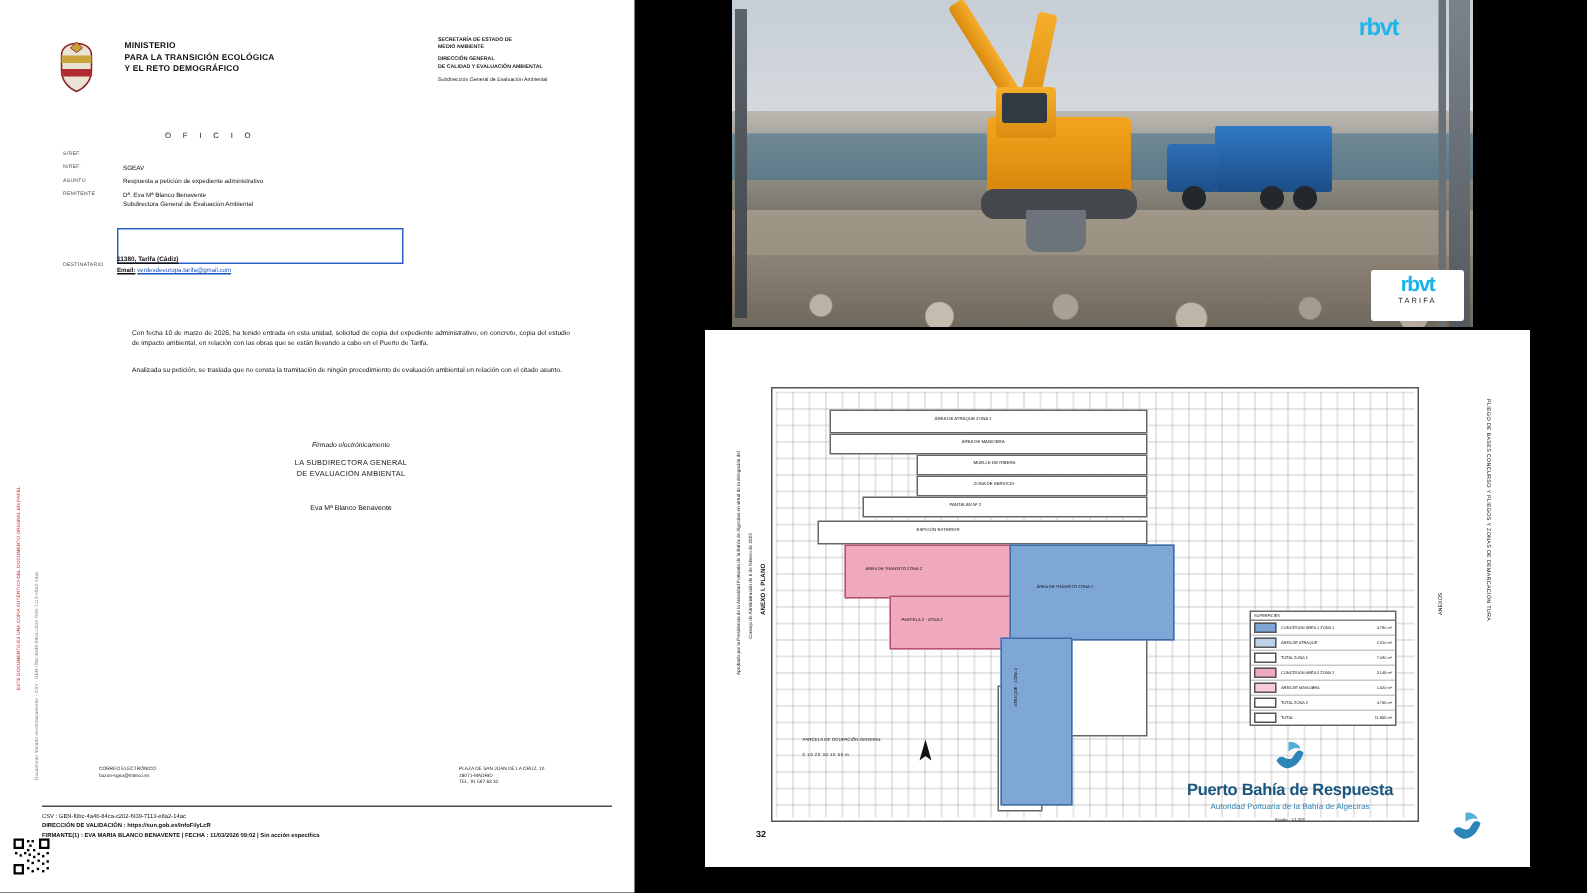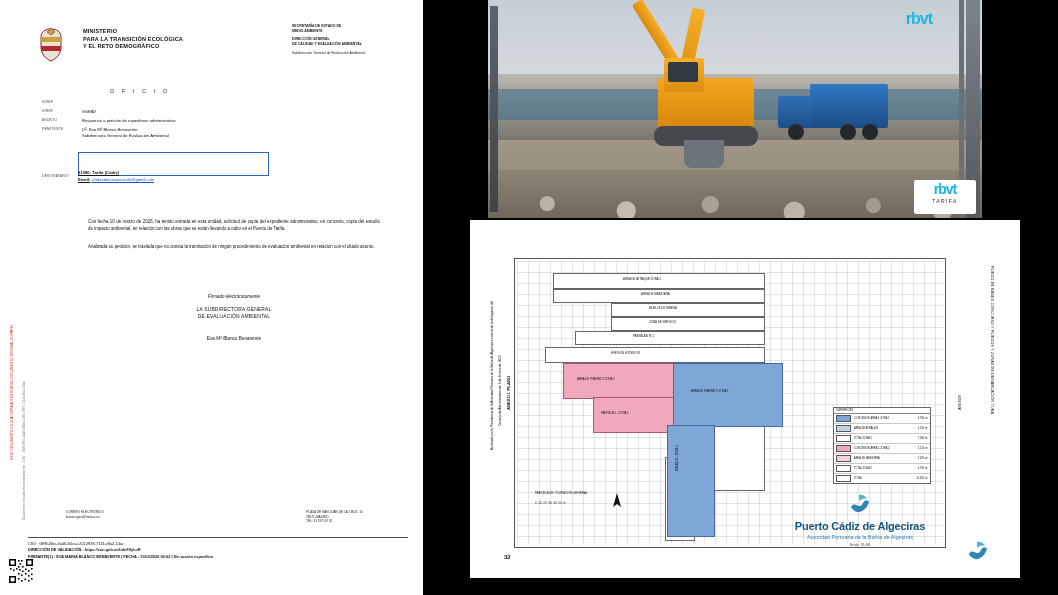--- a/index.html
+++ b/index.html
@@ -353,21 +353,21 @@
     <div class="plabel" style="left:20px;top:242px;font-size:2.8px;letter-spacing:.4px;">0   10   20   30   40   50 m</div>
     <svg style="position:absolute;left:96px;top:234px;width:12px;height:16px;" viewBox="0 0 12 16">
       <path d="M6 0 L10 14 L6 11 L2 14 Z" fill="#111"></path>
     </svg>
 
     <div id="papa">
       <svg class="wv" viewBox="0 0 24 24">
         <path d="M3 16 C7 9 11 20 15 12 C17 8 20 9 21 11 C19 18 13 22 9 21 C6 20 4 18 3 16Z" fill="#2e86b8"></path>
         <path d="M11 4 C14 3 18 5 19 8 C16 7 13 8 11 10 C11 8 11 6 11 4Z" fill="#57aed6"></path>
       </svg>
-      <div class="bt">Puerto Cádiz de Algeciras</div>
+      <div class="bt">Puerto Bahía de Respuesta</div>
       <div class="st">Autoridad Portuaria de la Bahía de Algeciras</div>
       <div style="font-size:2.8px;color:#333;margin-top:3px;">Escala :  1/1.000</div>
     </div>
   </div>
 
   <div id="pnum">32</div>
   <svg id="pgwave" viewBox="0 0 24 26">
     <path d="M3 16 C7 9 11 20 15 12 C17 8 20 9 21 11 C19 18 13 22 9 21 C6 20 4 18 3 16Z" fill="#2e86b8"></path>
     <path d="M11 4 C14 3 18 5 19 8 C16 7 13 8 11 10 C11 8 11 6 11 4Z" fill="#57aed6"></path>
   </svg>

